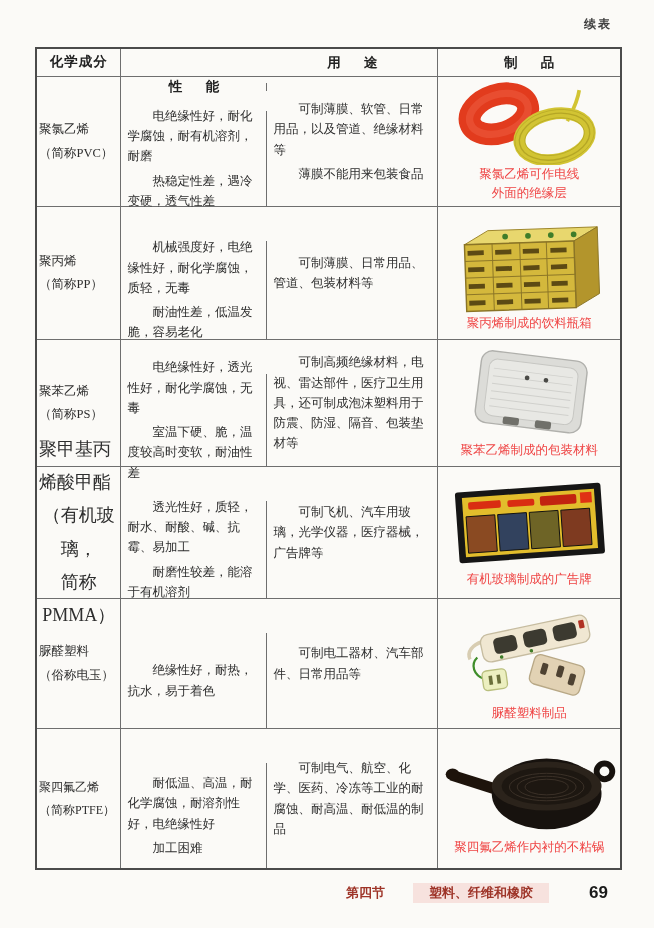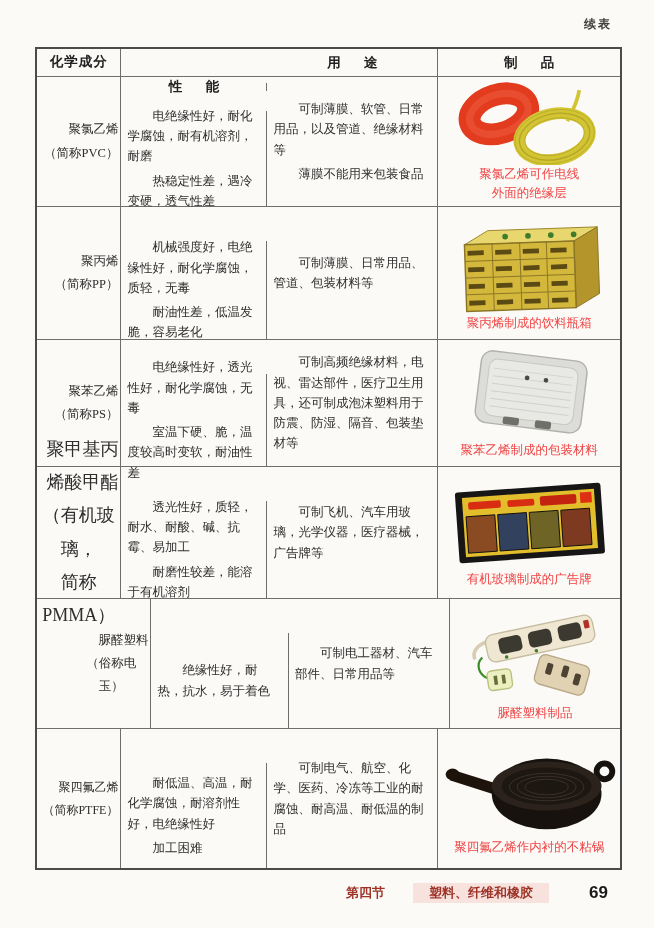--- a/index.html
+++ b/index.html
@@ -16,33 +16,33 @@
     font-size:12px; font-weight:bold; color:#3f3f3f; letter-spacing:2px;
   }
   .table {
     position:absolute; left:35px; top:47px; width:587px;
     border:2px solid #4b4b4b; background:#fbfaf7;
   }
   .trow { display:flex; border-bottom:1px solid #6e6e6e; }
   .trow:last-child { border-bottom:none; }
   .cell { border-right:1px solid #6e6e6e; display:flex; flex-direction:column; justify-content:center; }
   .cell:last-child { border-right:none; }
-  .c1 { width:85px; align-items:flex-end; text-align:center; font-size:12.5px; line-height:1.85; padding:2px; }
+  .c1 { width:85px; align-items:flex-start; text-align:center; font-size:12.5px; line-height:1.85; padding:2px; }
   .c2 { width:147px; padding:4px 6px;margin-top:34px; }
   .c3 { width:172px; padding:4px 6px; }
   .c4 { width:183px; align-items:center; padding:2px 0; }
   .hrow { height:28px; }
   .hrow .cell { justify-content:center; align-items:center; }
   .hcell { font-size:13.5px; font-weight:bold; color:#222; letter-spacing:1px;text-align:right; }
   .hcell.sp { letter-spacing:10px; text-indent:10px; }
   .cell p { font-size:12.5px; line-height:1.62; text-indent:2em; margin:2px 0; }
   .caption { font-size:12.5px; line-height:1.5; text-align:center; color:#ef4444; }
   .photo { display:flex; align-items:center; justify-content:center; }
   .r1 { height:130px; } .r2 { height:133px; } .r3 { height:127px; }
-  .r4 { height:132px; } .r5 { height:130px;padding-left:35px; } .r6 { height:139px; }
+  .r4 { height:132px; } .r5 { height:130px; } .r6 { height:139px; }
   .footer {
     position:absolute; top:883px; left:0; width:608px;
     display:flex; justify-content:flex-end; align-items:center; gap:28px;
     font-family:"Liberation Sans","DejaVu Sans",sans-serif;
   }
   .footer .sec { color:#9e3428; font-size:13px; font-weight:bold; }
   .footer .ttl { color:#9e3428; font-size:13px; font-weight:bold; background:#f7e2de; padding:1px 16px; }
   .footer .num { color:#1a1a1a; font-size:17px; font-weight:bold; margin-left:12px; }
 </style>
 </head>

